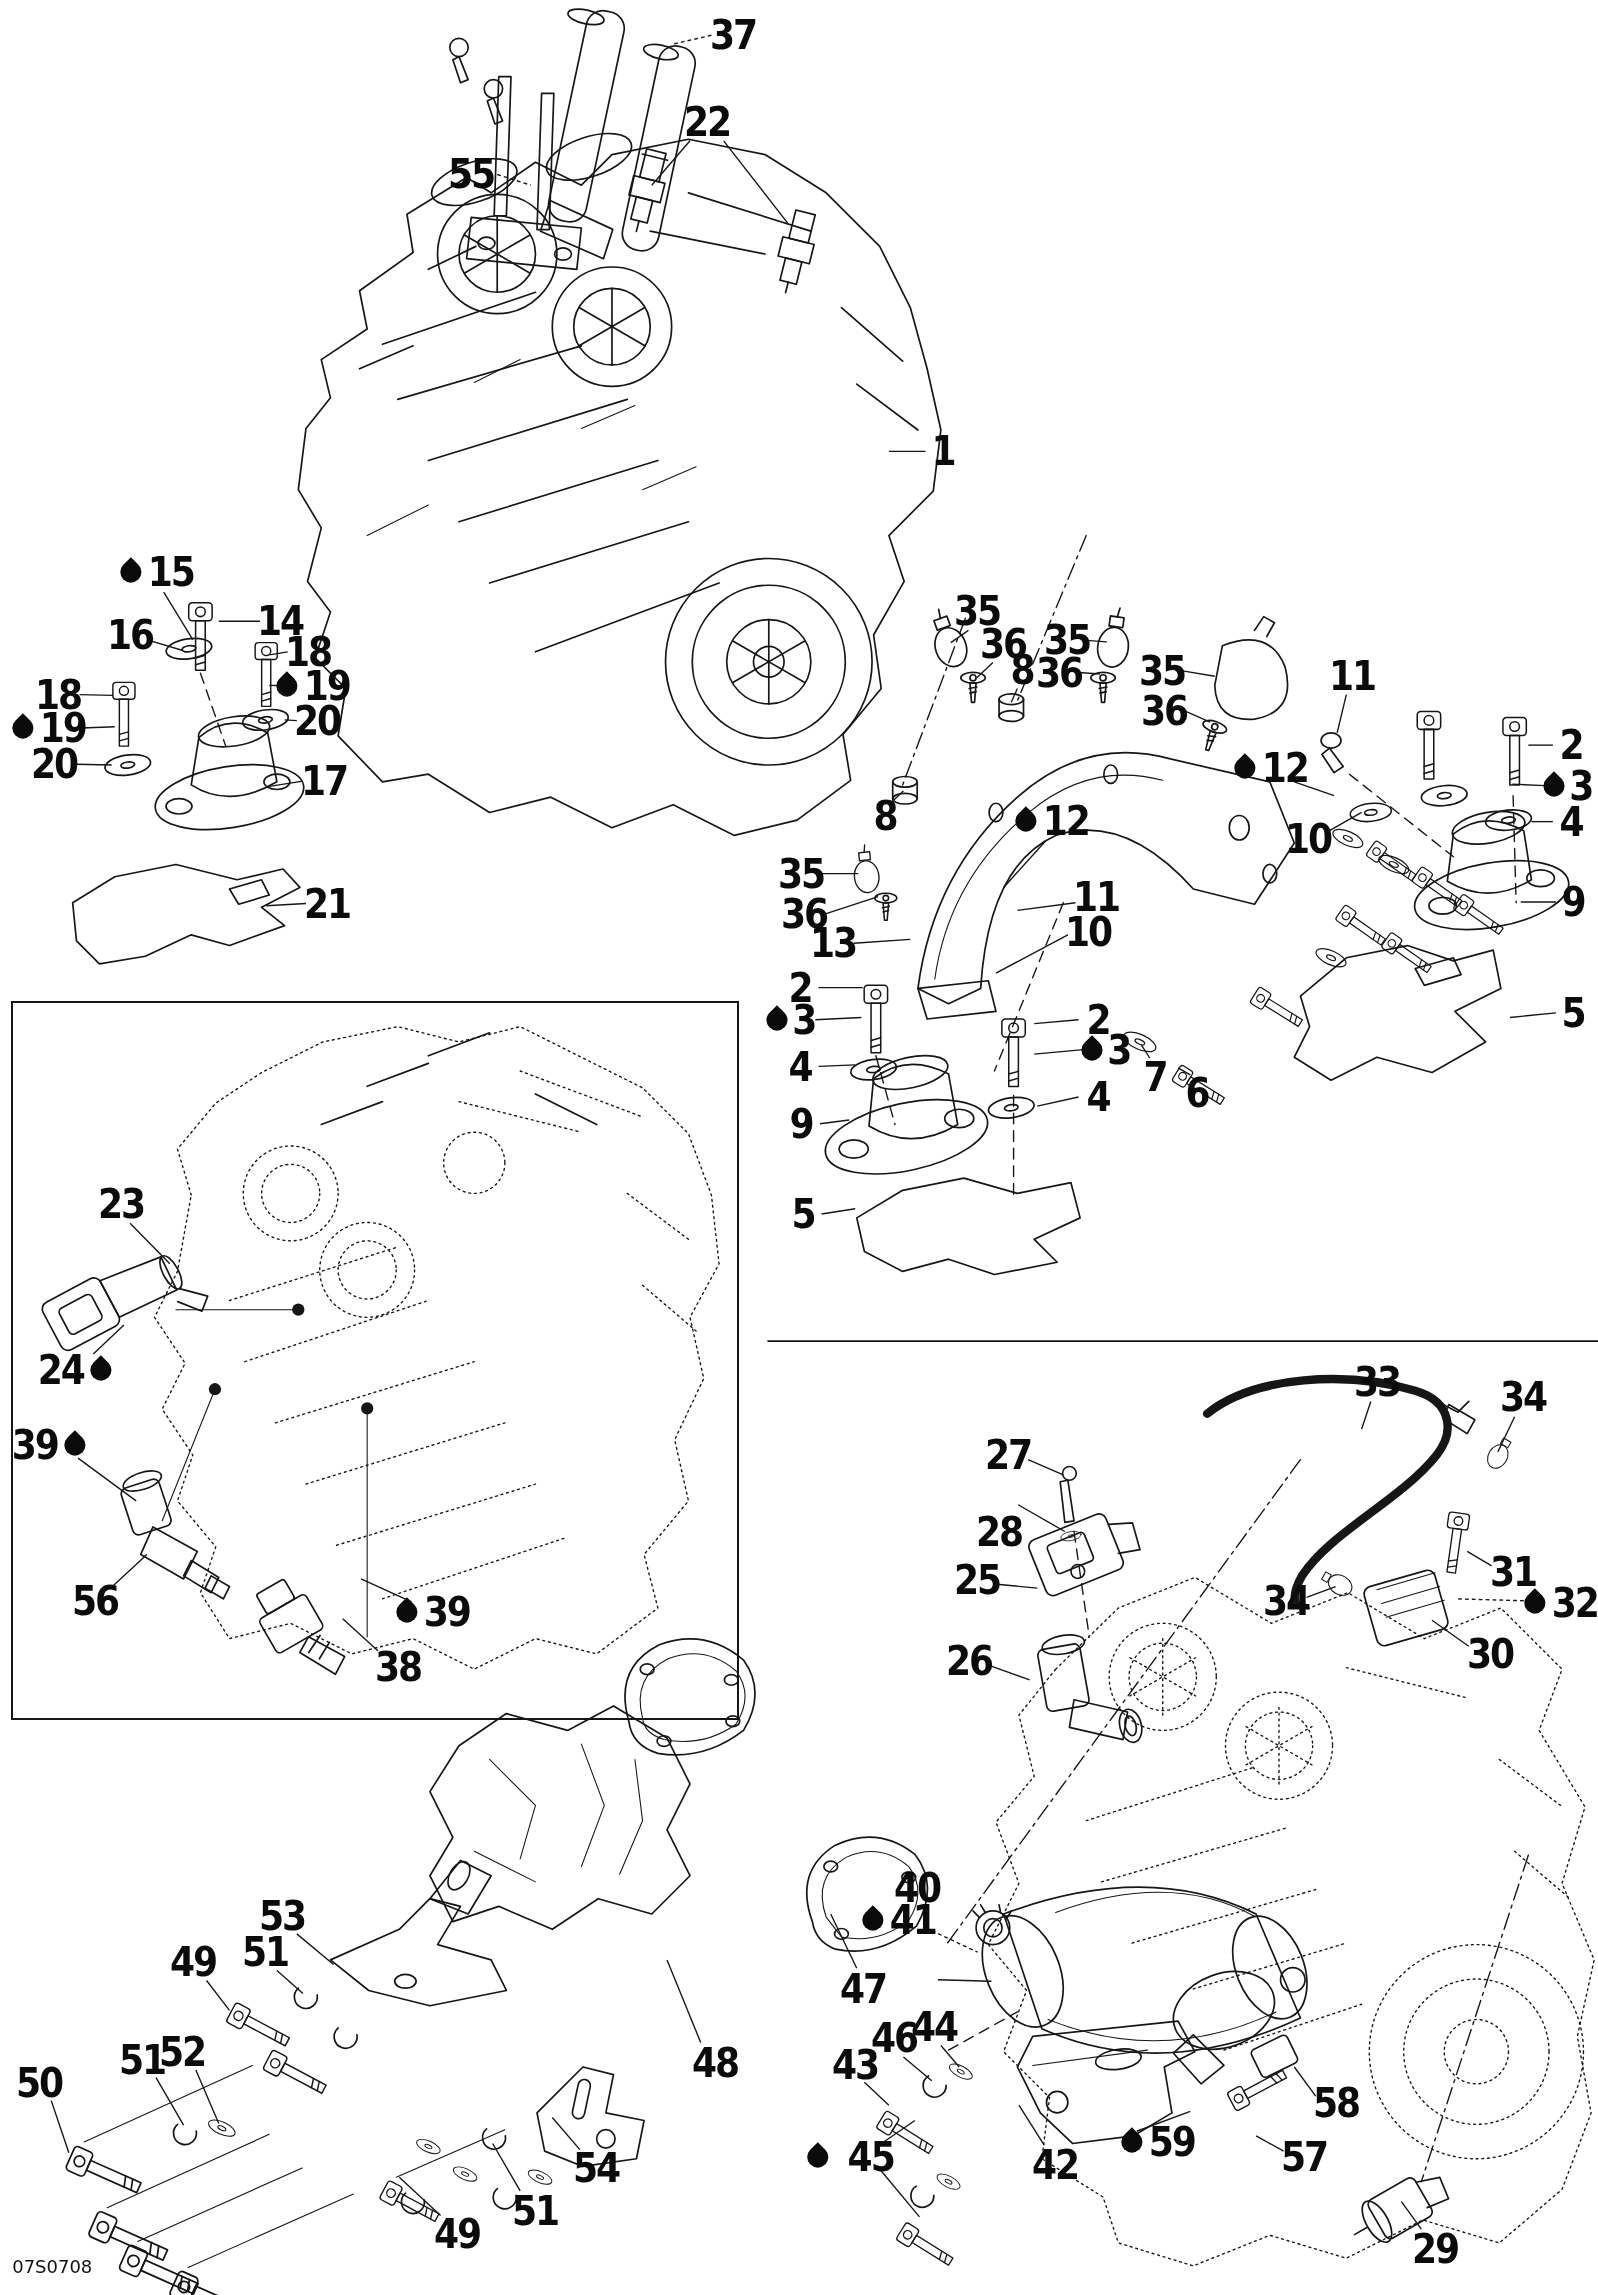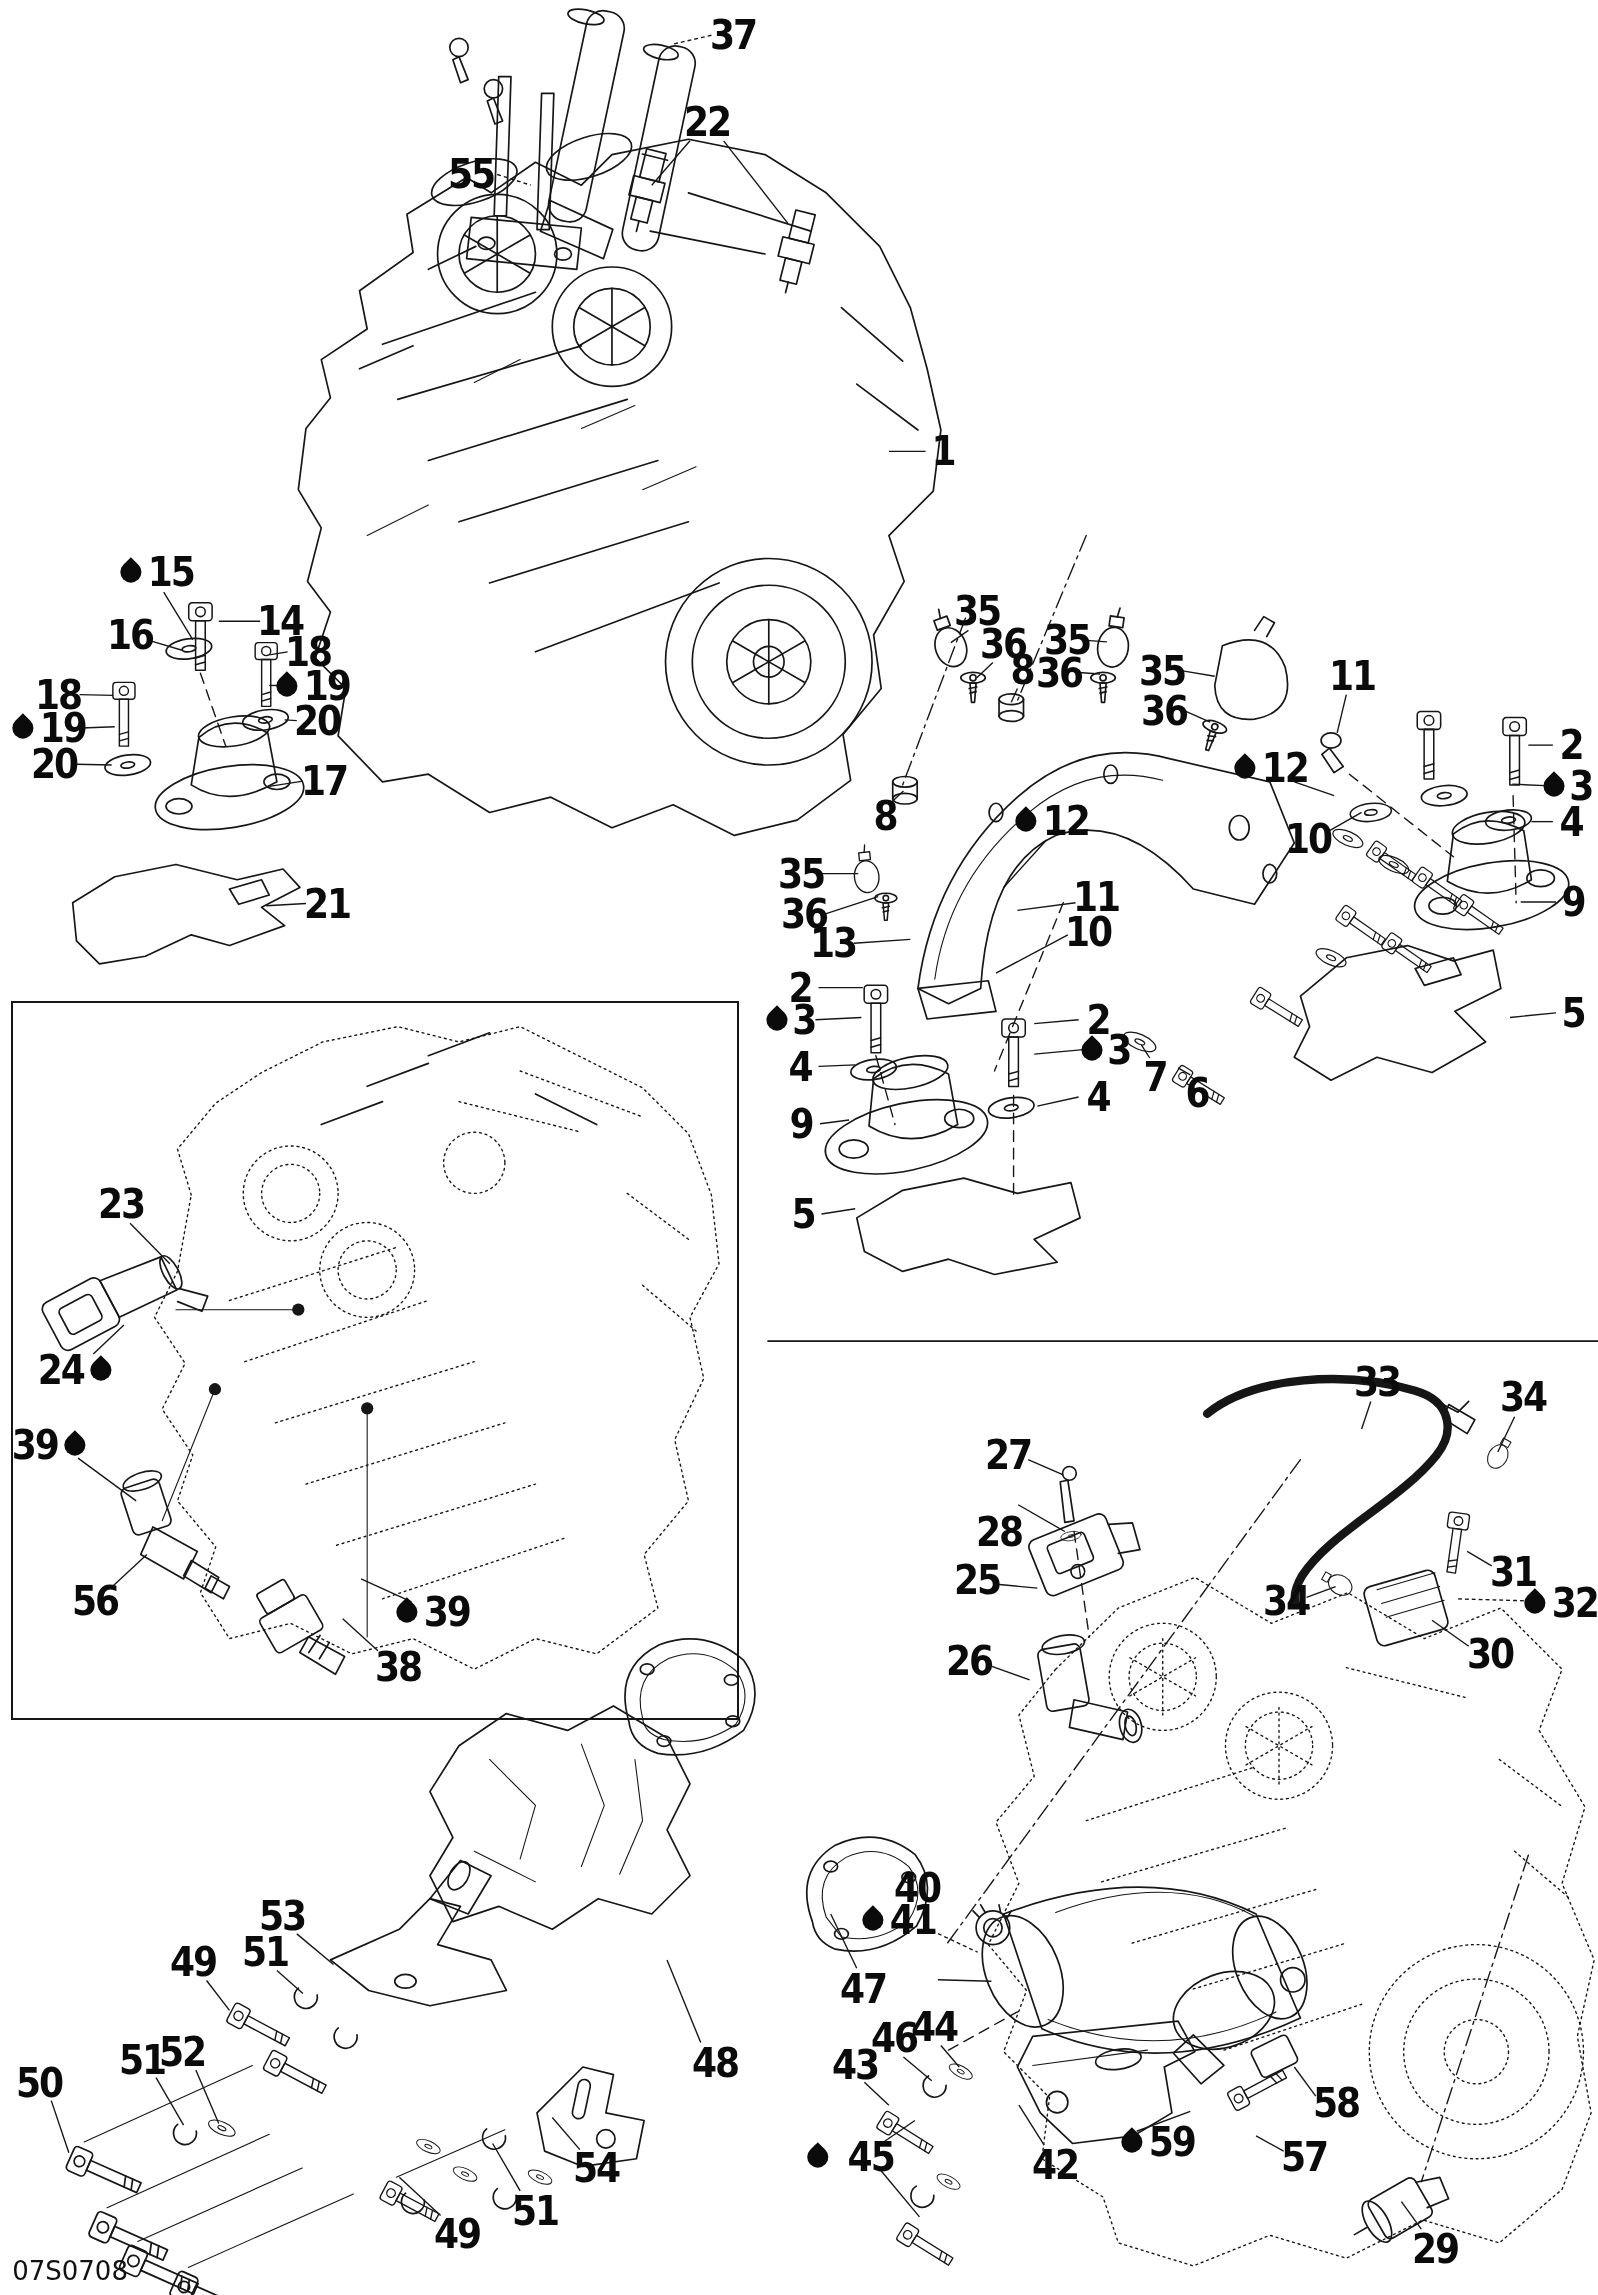--- a/index.html
+++ b/index.html
@@ -15,21 +15,21 @@
   #art .fdot{fill:#161616;stroke:none;}
   #art .thin{stroke-width:1.4;}
   #leaders line,#leaders polyline{stroke:#161616;stroke-width:1.8;fill:none;}
   #leaders .dash{stroke-dasharray:5 4;}
   .callout{position:absolute;transform:translate(-50%,-50%);display:flex;align-items:center;
            gap:3.8px;font-weight:bold;font-size:41px;line-height:1;color:#0b0b0b;
            letter-spacing:-2.3px;white-space:nowrap;}
   .callout .num{display:inline-block;transform:scaleX(.88);}
   .callout .dropico{width:20.7px;height:20.7px;background:#0b0b0b;
            border-radius:0 50% 50% 50%;transform:rotate(45deg);flex:0 0 auto;}
-  #pagecode{position:absolute;left:12.2px;top:2256px;font-size:26px;letter-spacing:0;
+  #pagecode{position:absolute;left:12.2px;top:2256px;font-size:18px;letter-spacing:0;
            color:#111;font-weight:normal;}
   .frame{position:absolute;border:2.3px solid #161616;}
 </style>
 </head>
 <body>
 
 <div id="page">
 
   <svg id="art" width="1598" height="2295" viewBox="0 0 2089 3000">
     <defs>

